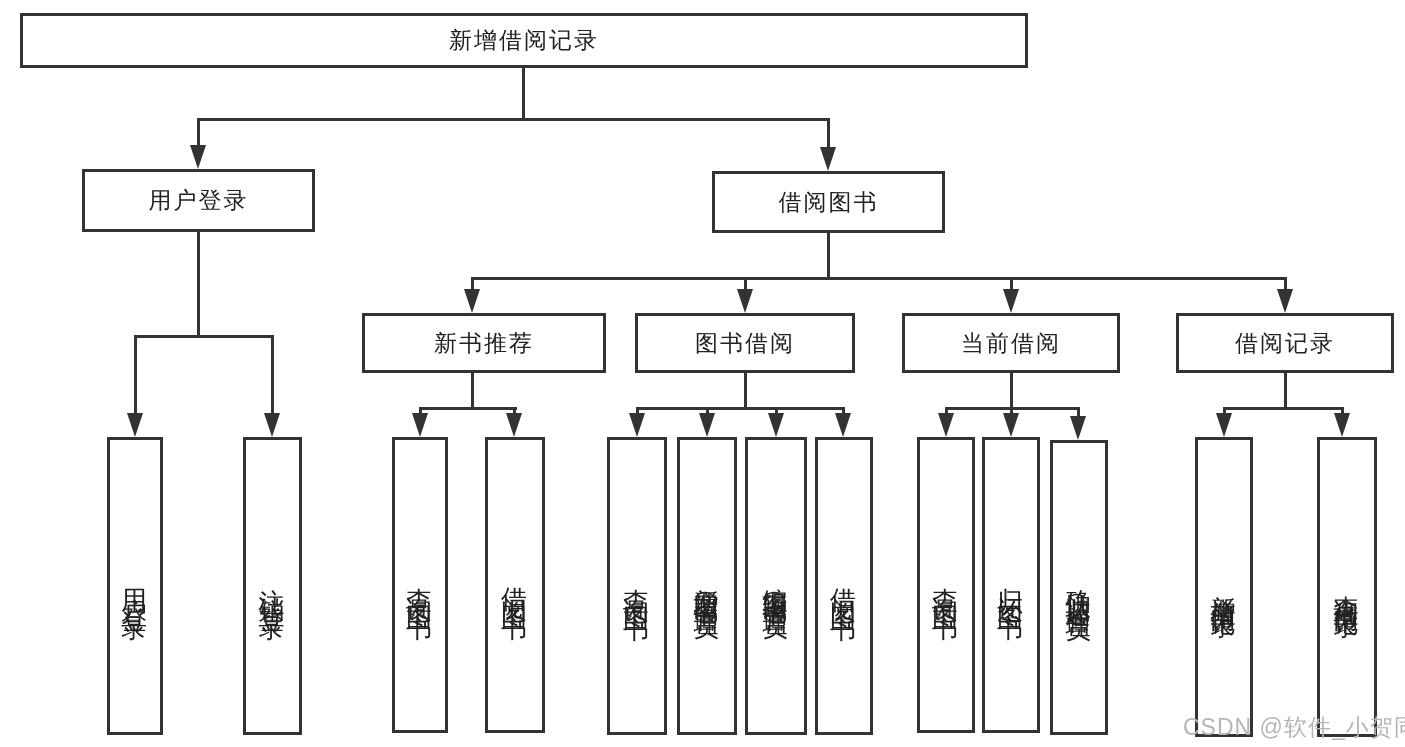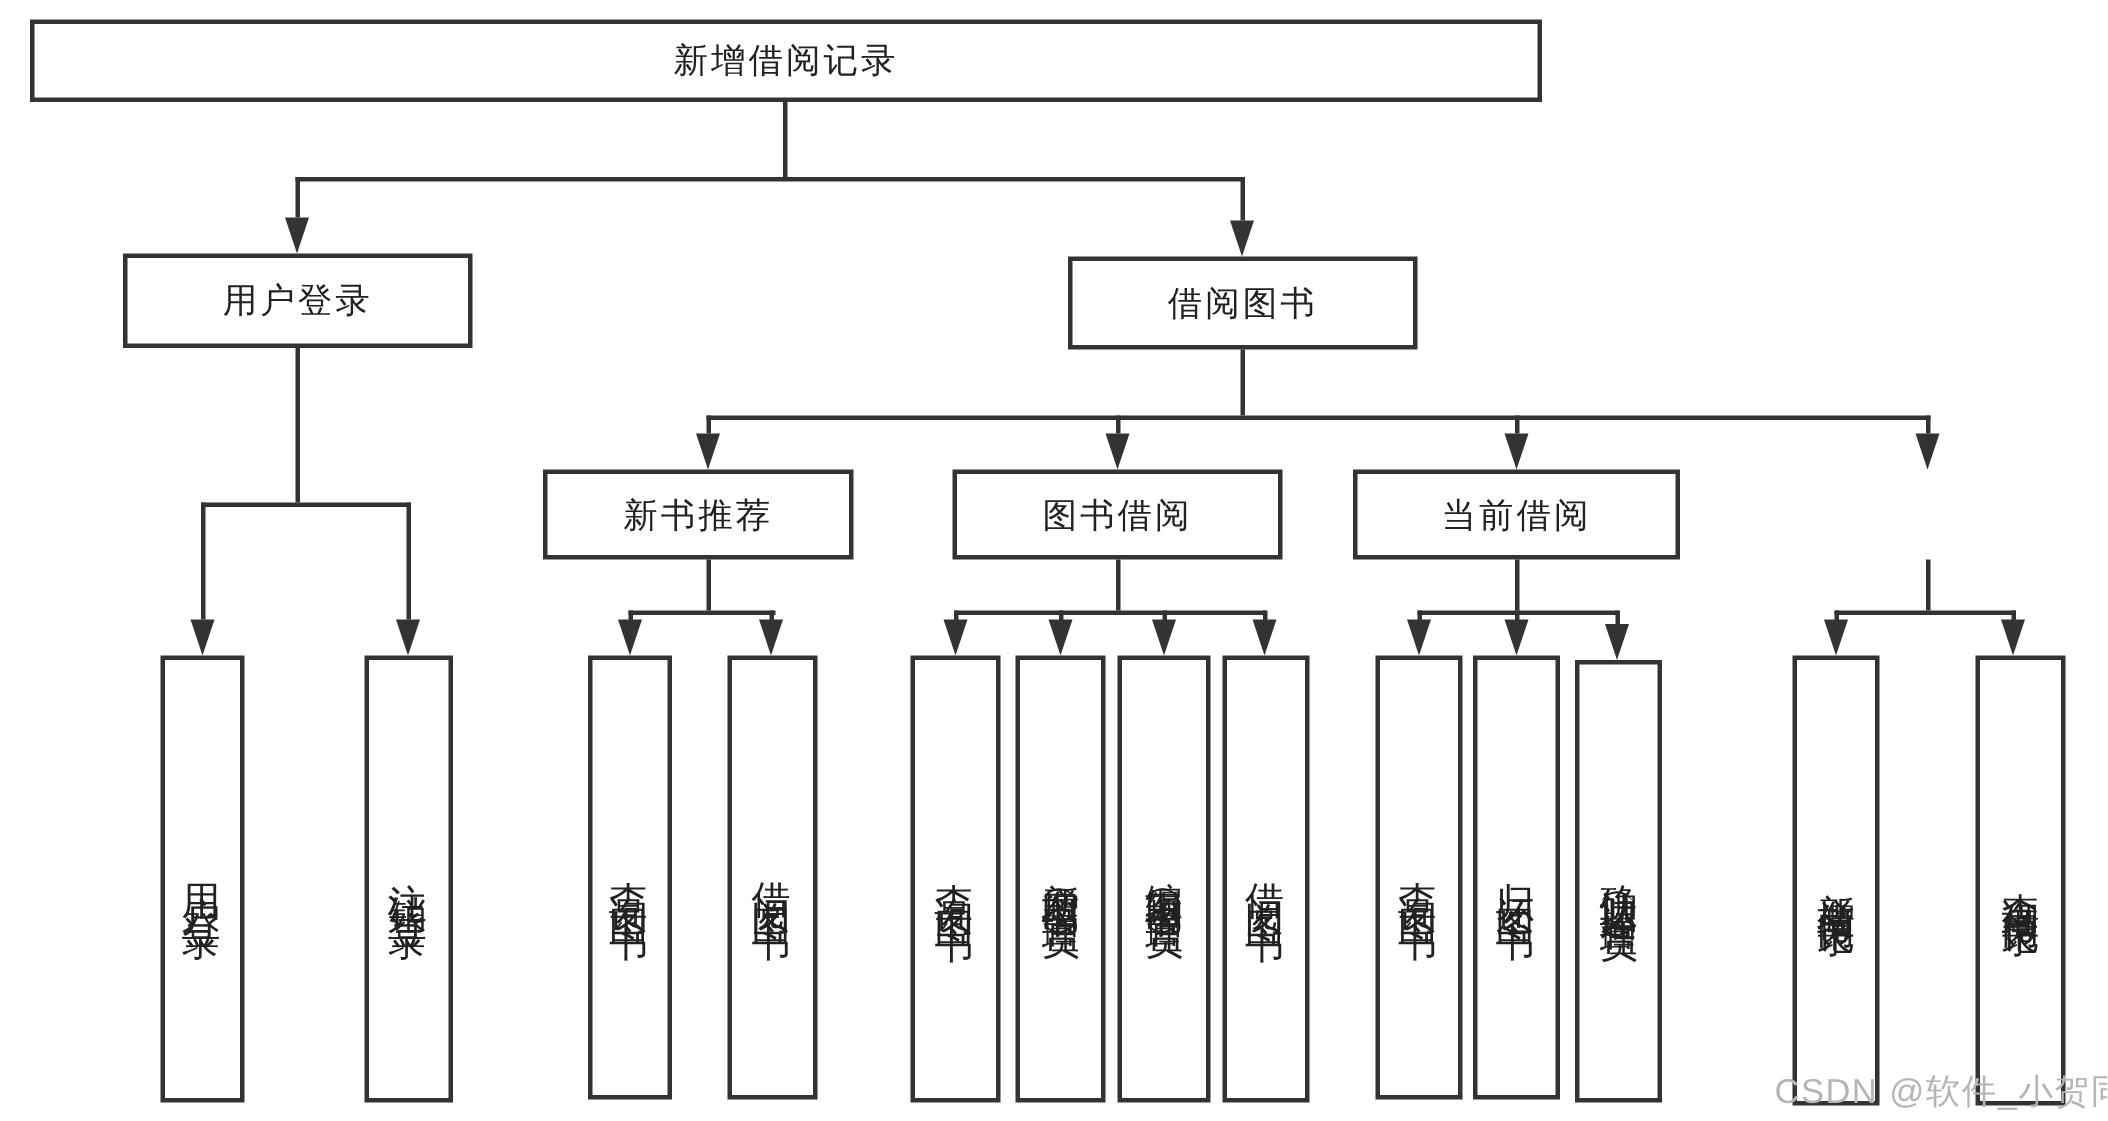--- a/index.html
+++ b/index.html
@@ -63,23 +63,24 @@
   <div class="hline" style="left:471px; top:277px; width:816px;"></div>
   <div class="vline" style="left:471px; top:277px; height:12px;"></div>
   <div class="ahead" style="left:464px; top:289px;"></div>
   <div class="vline" style="left:744px; top:277px; height:12px;"></div>
   <div class="ahead" style="left:737px; top:289px;"></div>
   <div class="vline" style="left:1010px; top:277px; height:12px;"></div>
   <div class="ahead" style="left:1003px; top:289px;"></div>
   <div class="vline" style="left:1284px; top:277px; height:12px;"></div>
   <div class="ahead" style="left:1277px; top:289px;"></div>
 
-  <div class="box hbox" style="left:362px; top:313px; width:207px; height:60px;">新书推荐</div>
+  <div class="box hbox" style="left:362px; top:313px; width:244px; height:60px;">新书推荐</div>
   <div class="box hbox" style="left:902px; top:313px; width:218px; height:60px;">当前借阅</div>
   <div class="box hbox" style="left:635px; top:313px; width:220px; height:60px;">图书借阅</div>
+  <div class="box hbox" style="left:1176px; top:313px; width:218px; height:60px;">借阅记录</div>
 
   <div class="vline" style="left:471px; top:373px; height:34px;"></div>
   <div class="hline" style="left:419px; top:407px; width:98px;"></div>
   <div class="vline" style="left:419px; top:407px; height:8px;"></div>
   <div class="ahead" style="left:412px; top:413px;"></div>
   <div class="vline" style="left:513px; top:407px; height:8px;"></div>
   <div class="ahead" style="left:506px; top:413px;"></div>
   <div class="box vbox" style="left:392px; top:437px; width:56px; height:296px;">查询图书</div>
   <div class="box vbox" style="left:485px; top:437px; width:60px; height:296px;">借阅图书</div>
 

